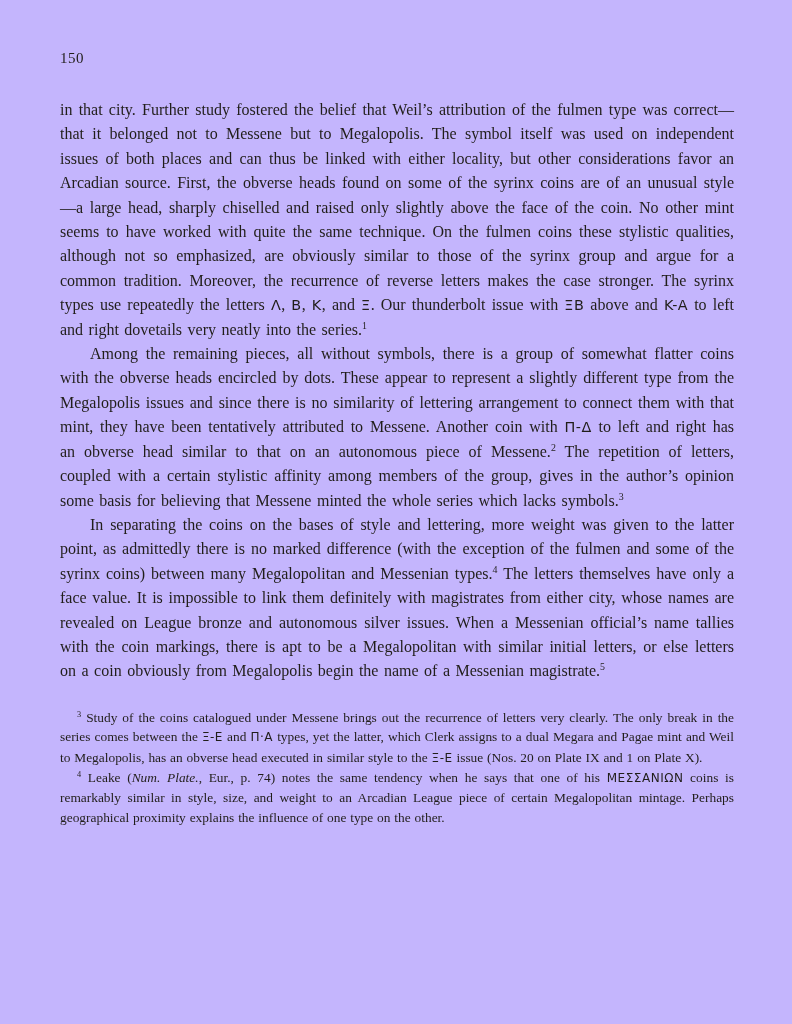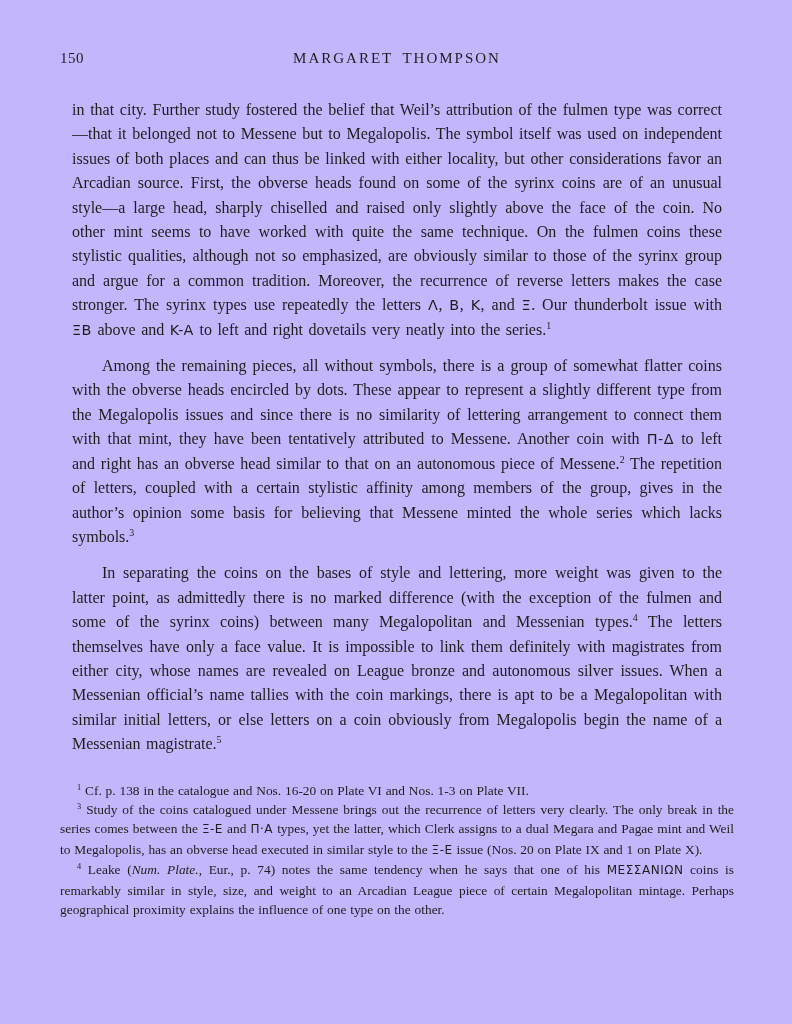--- a/index.html
+++ b/index.html
@@ -34,21 +34,21 @@
   }
   .running-head {
     letter-spacing: 2px;
     word-spacing: 4px;
   }
   .body-text {
     font-size: 16px;
     line-height: 24.4px;
   }
   .para {
-    margin: 12px;
+    margin: 0;
     text-align: justify;
     text-indent: 30px;
     word-spacing: 1.5px;
   }
   .para.no-indent { text-indent: 0; }
   .footnotes {
     margin-top: 24px;
     font-size: 13.4px;
     line-height: 19.4px;
   }
@@ -70,28 +70,26 @@
   }
   em.it { font-style: italic; }
 </style>
 </head>
 <body>
 
 <div class="page">
 
   <header class="page-header">
     <span class="page-number">150</span>
-    <span class="running-head">MARGARET THOMPSON</span>
   </header>
 
   <main class="body-text">
     <p class="para no-indent">in that city.  Further study fostered the belief that Weil’s attribution of the fulmen type was correct—that it belonged not to Messene but to Megalopolis.  The symbol itself was used on independent issues of both places and can thus be linked with either locality, but other considerations favor an Arcadian source.  First, the obverse heads found on some of the syrinx coins are of an unusual style—a large head, sharply chiselled and raised only slightly above the face of the coin.  No other mint seems to have worked with quite the same technique.  On the fulmen coins these stylistic qualities, although not so emphasized, are obviously similar to those of the syrinx group and argue for a common tradition.  Moreover, the recurrence of reverse letters makes the case stronger.  The syrinx types use repeatedly the letters <span class="epig">Λ</span>, <span class="epig">B</span>, <span class="epig">K</span>, and <span class="epig">Ξ</span>. Our thunderbolt issue with <span class="epig">ΞB</span> above and <span class="epig">K-A</span> to left and right dovetails very neatly into the series.<sup class="fn-ref">1</sup></p>
     <p class="para">Among the remaining pieces, all without symbols, there is a group of somewhat flatter coins with the obverse heads encircled by dots.  These appear to represent a slightly different type from the Megalopolis issues and since there is no similarity of lettering arrangement to connect them with that mint, they have been tentatively attributed to Messene.  Another coin with <span class="epig">Π-Δ</span> to left and right has an obverse head similar to that on an autonomous piece of Messene.<sup class="fn-ref">2</sup>  The repetition of letters, coupled with a certain stylistic affinity among members of the group, gives in the author’s opinion some basis for believing that Messene minted the whole series which lacks symbols.<sup class="fn-ref">3</sup></p>
     <p class="para">In separating the coins on the bases of style and lettering, more weight was given to the latter point, as admittedly there is no marked difference (with the exception of the fulmen and some of the syrinx coins) between many Megalopolitan and Messenian types.<sup class="fn-ref">4</sup>  The letters themselves have only a face value.  It is impossible to link them definitely with magistrates from either city, whose names are revealed on League bronze and autonomous silver issues.  When a Messenian official’s name tallies with the coin markings, there is apt to be a Megalopolitan with similar initial letters, or else letters on a coin obviously from Megalopolis begin the name of a Messenian magistrate.<sup class="fn-ref">5</sup></p>
   </main>
 
   <section class="footnotes">
-    <p class="footnote"><sup class="fn-ref">1</sup> Cf. p. 138 in the catalogue and Nos. 16-20 on Plate VI and Nos. 1-3 on Plate VII.</p>
     <p class="footnote"><sup class="fn-ref">3</sup> Study of the coins catalogued under Messene brings out the recurrence of letters very clearly. The only break in the series comes between the <span class="epig">Ξ-E</span> and <span class="epig">Π·A</span> types, yet the latter, which Clerk assigns to a dual Megara and Pagae mint and Weil to Megalopolis, has an obverse head executed in similar style to the <span class="epig">Ξ-E</span> issue (Nos. 20 on Plate IX and 1 on Plate X).</p>
     <p class="footnote"><sup class="fn-ref">4</sup> Leake (<em class="it">Num. Plate.</em>, Eur., p. 74)  notes the same tendency when he says that one of his <span class="epig">ΜΕΣΣΑΝΙΩΝ</span> coins is remarkably similar in style, size, and weight to an Arcadian League piece of certain Megalopolitan mintage.  Perhaps geographical proximity explains the influence of one type on the other.</p>
   </section>
 
 </div>
 
 </body></html>

